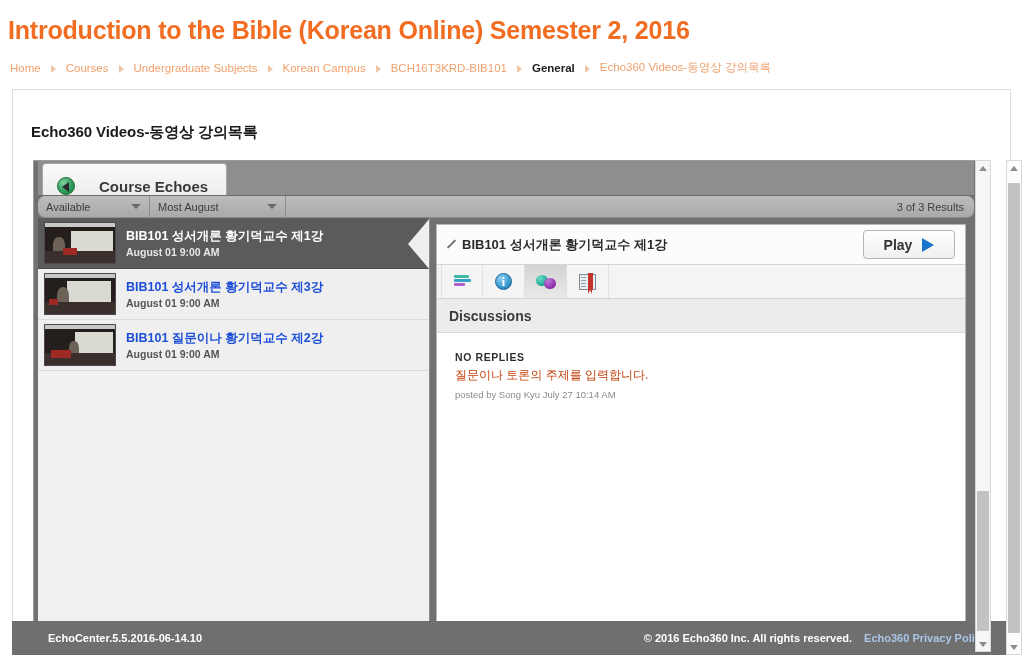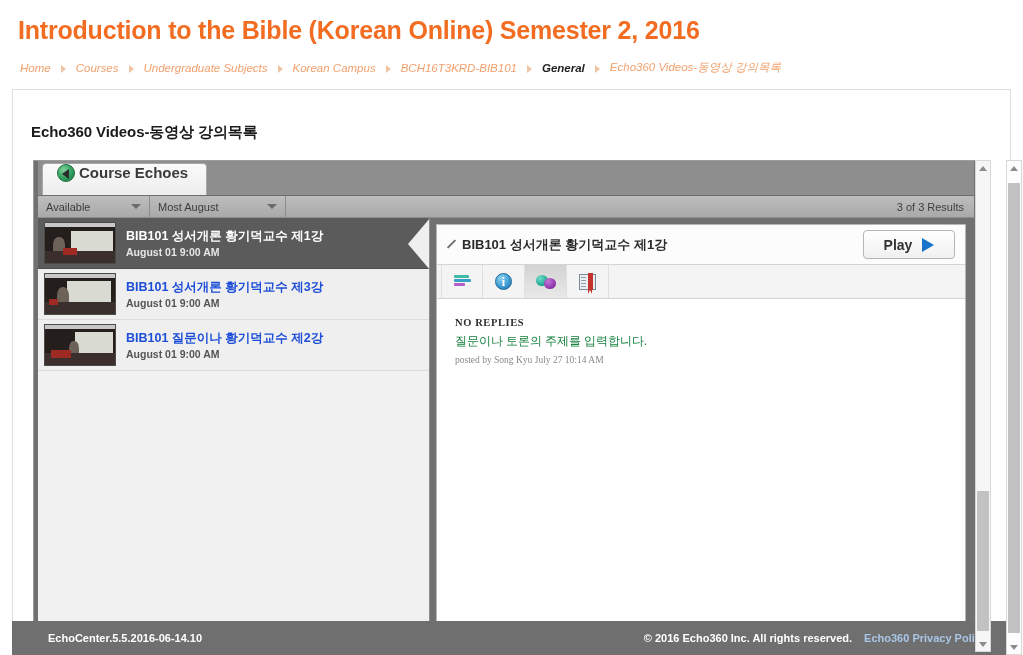--- a/index.html
+++ b/index.html
@@ -6,21 +6,21 @@
   html, body {
     margin: 0; padding: 0;
     width: 1023px; height: 655px;
     background: #ffffff;
     font-family: "Liberation Sans", sans-serif;
     overflow: hidden;
   }
 
   
   .page-header {
-    padding: 10px 18px 0 18px;
+    padding: 10px 18px 0 8px;
   }
   .course-title {
     font-size: 25px;
     font-weight: bold;
     color: #f26d21;
     letter-spacing: -0.2px;
     margin: 4px 0 0 0;
     line-height: 32px;
     white-space: nowrap;
   }
@@ -30,21 +30,20 @@
     color: #f5a06a;
     white-space: nowrap;
     display: flex;
     align-items: center;
     gap: 0;
   }
   .crumb {
     color: #f1a06c;
     text-decoration: none;
     padding: 0 2px;
-    font-style: italic;
   }
   .crumb.current {
     color: #222222;
     font-weight: bold;
   }
   .crumb-sep {
     display: inline-block;
     width: 0; height: 0;
     border-left: 5px solid #f0c5a5;
     border-top: 4px solid transparent;
@@ -100,22 +99,22 @@
     background: #8e8e8e;
     position: relative;
     display: flex;
     align-items: flex-end;
     padding-left: 4px;
     border-bottom: 1px solid #6e6e6e;
   }
   .echo-tab {
     height: 32px;
     display: flex;
-    align-items: flex-start;
-    gap: 4px;
+    align-items: flex-end;
+    gap: 24px;
     padding: 0 18px 0 14px;
     font-size: 15px;
     font-weight: bold;
     color: #4c4c4c;
     background: linear-gradient(to bottom, #efefef 0%, #dcdcdc 100%);
     border: 1px solid #a8a8a8;
     border-bottom: none;
     border-radius: 4px 4px 0 0;
     margin-right: 2px;
     cursor: pointer;
@@ -156,20 +155,21 @@
   
   .filter-bar {
     height: 22px;
     background: linear-gradient(to bottom,#bdbdbd 0%, #a9a9a9 100%);
     display: flex;
     align-items: center;
     font-size: 11px;
     color: #3c3c3c;
     border-bottom: 1px solid #8d8d8d;
     position: relative;
+    border-radius: 7px;
   }
   .filter-drop {
     height: 22px;
     display: flex;
     align-items: center;
     justify-content: space-between;
     padding: 0 8px;
     border-right: 1px solid #8d8d8d;
     cursor: pointer;
   }
@@ -421,32 +421,31 @@
     align-items: center;
     padding-left: 12px;
     font-size: 14px;
     font-weight: bold;
     color: #3b3b3b;
   }
   .discussion-body {
     flex: 1;
     background: #ffffff;
     padding: 16px 0 0 18px;
-    font-family: Liberation Serif, serif;
   }
   .no-replies {
     font-size: 10.5px;
     font-weight: bold;
     color: #2f2f2f;
     letter-spacing: 0.6px;
     line-height: 16px;
   }
   .disc-text {
     font-size: 12px;
-    color: #15803d;
+    color: #c2410c;
     line-height: 18px;
     margin-top: 1px;
   }
   .disc-posted {
     font-size: 9.5px;
     color: #8a8a8a;
     margin-top: 4px;
     line-height: 13px;
   }
 
@@ -635,20 +634,21 @@
             </div>
             <div class="icon-tab">
               <span class="ic-notes">
                 <span class="bookl"></span>
                   <span class="lines"></span>
                   <span class="ribbon"></span>
               </span>
             </div>
           </div>
 
+          <div class="discussions-head">Discussions</div>
 
           <div class="discussion-body">
             <div class="no-replies">NO REPLIES</div>
             <div class="disc-text">질문이나 토론의 주제를 입력합니다.</div>
             <div class="disc-posted">posted by Song Kyu July 27 10:14 AM</div>
           </div>
 
         </div>
 
       </div>

